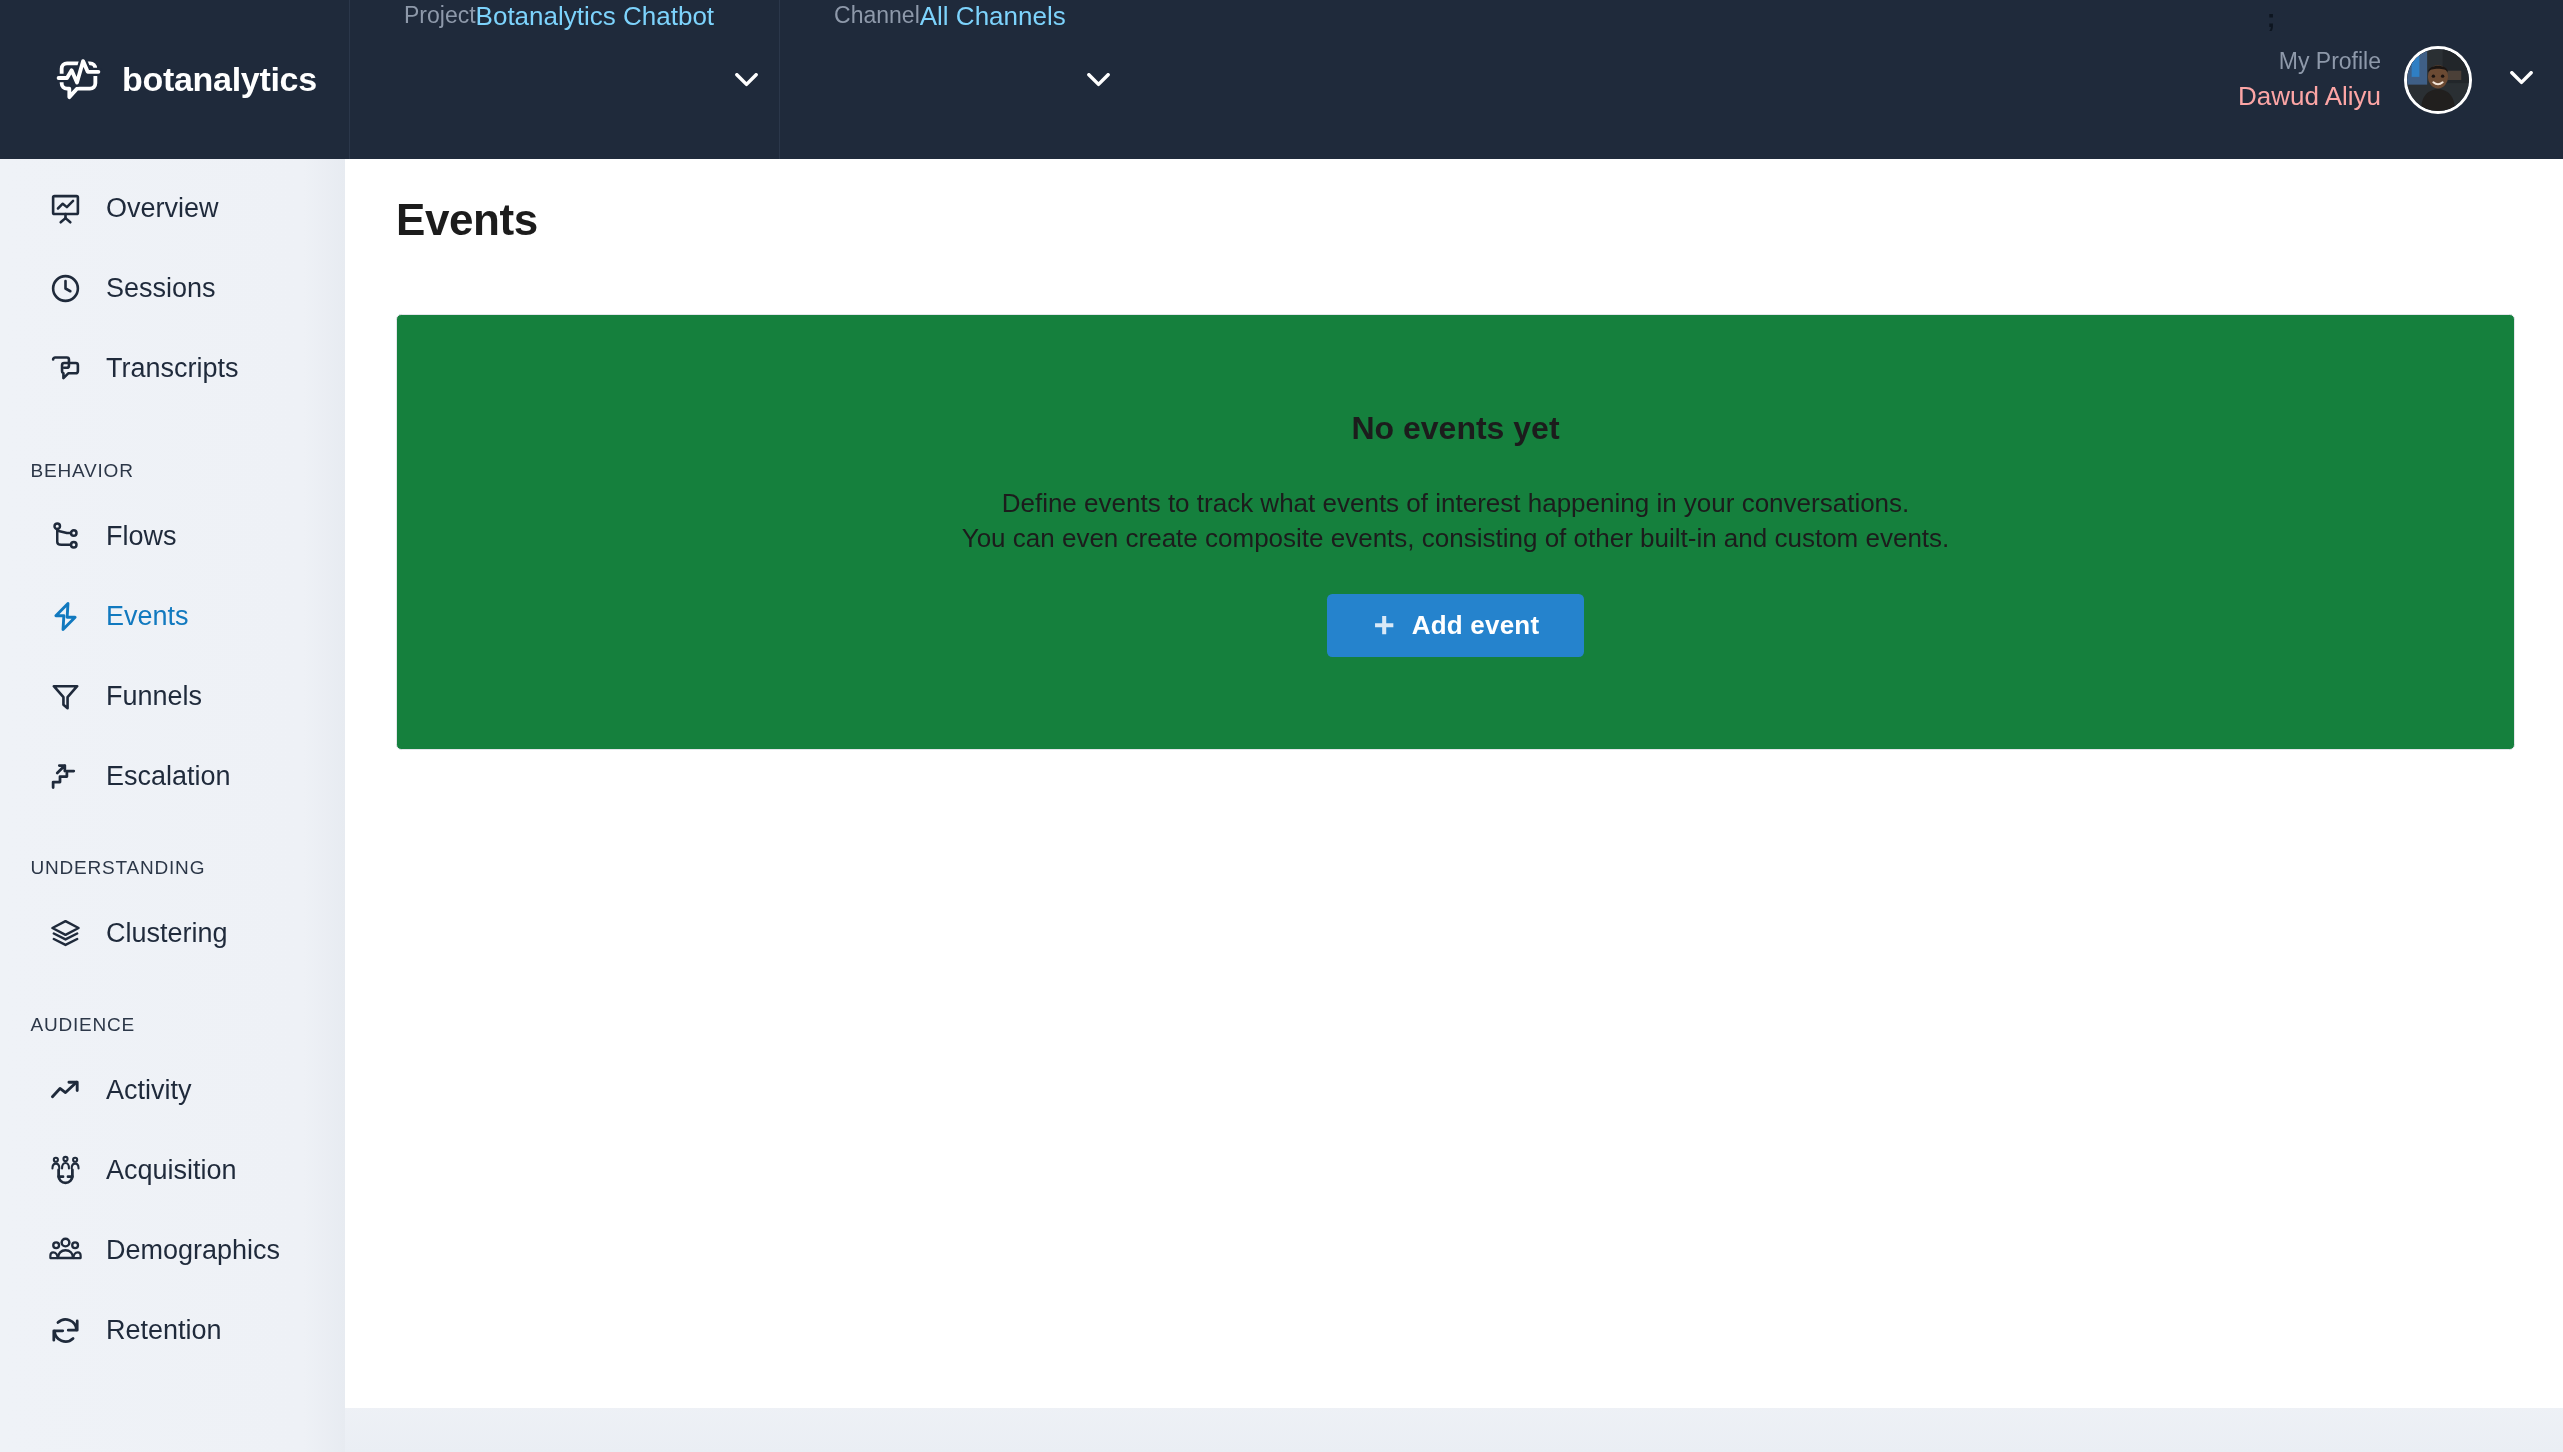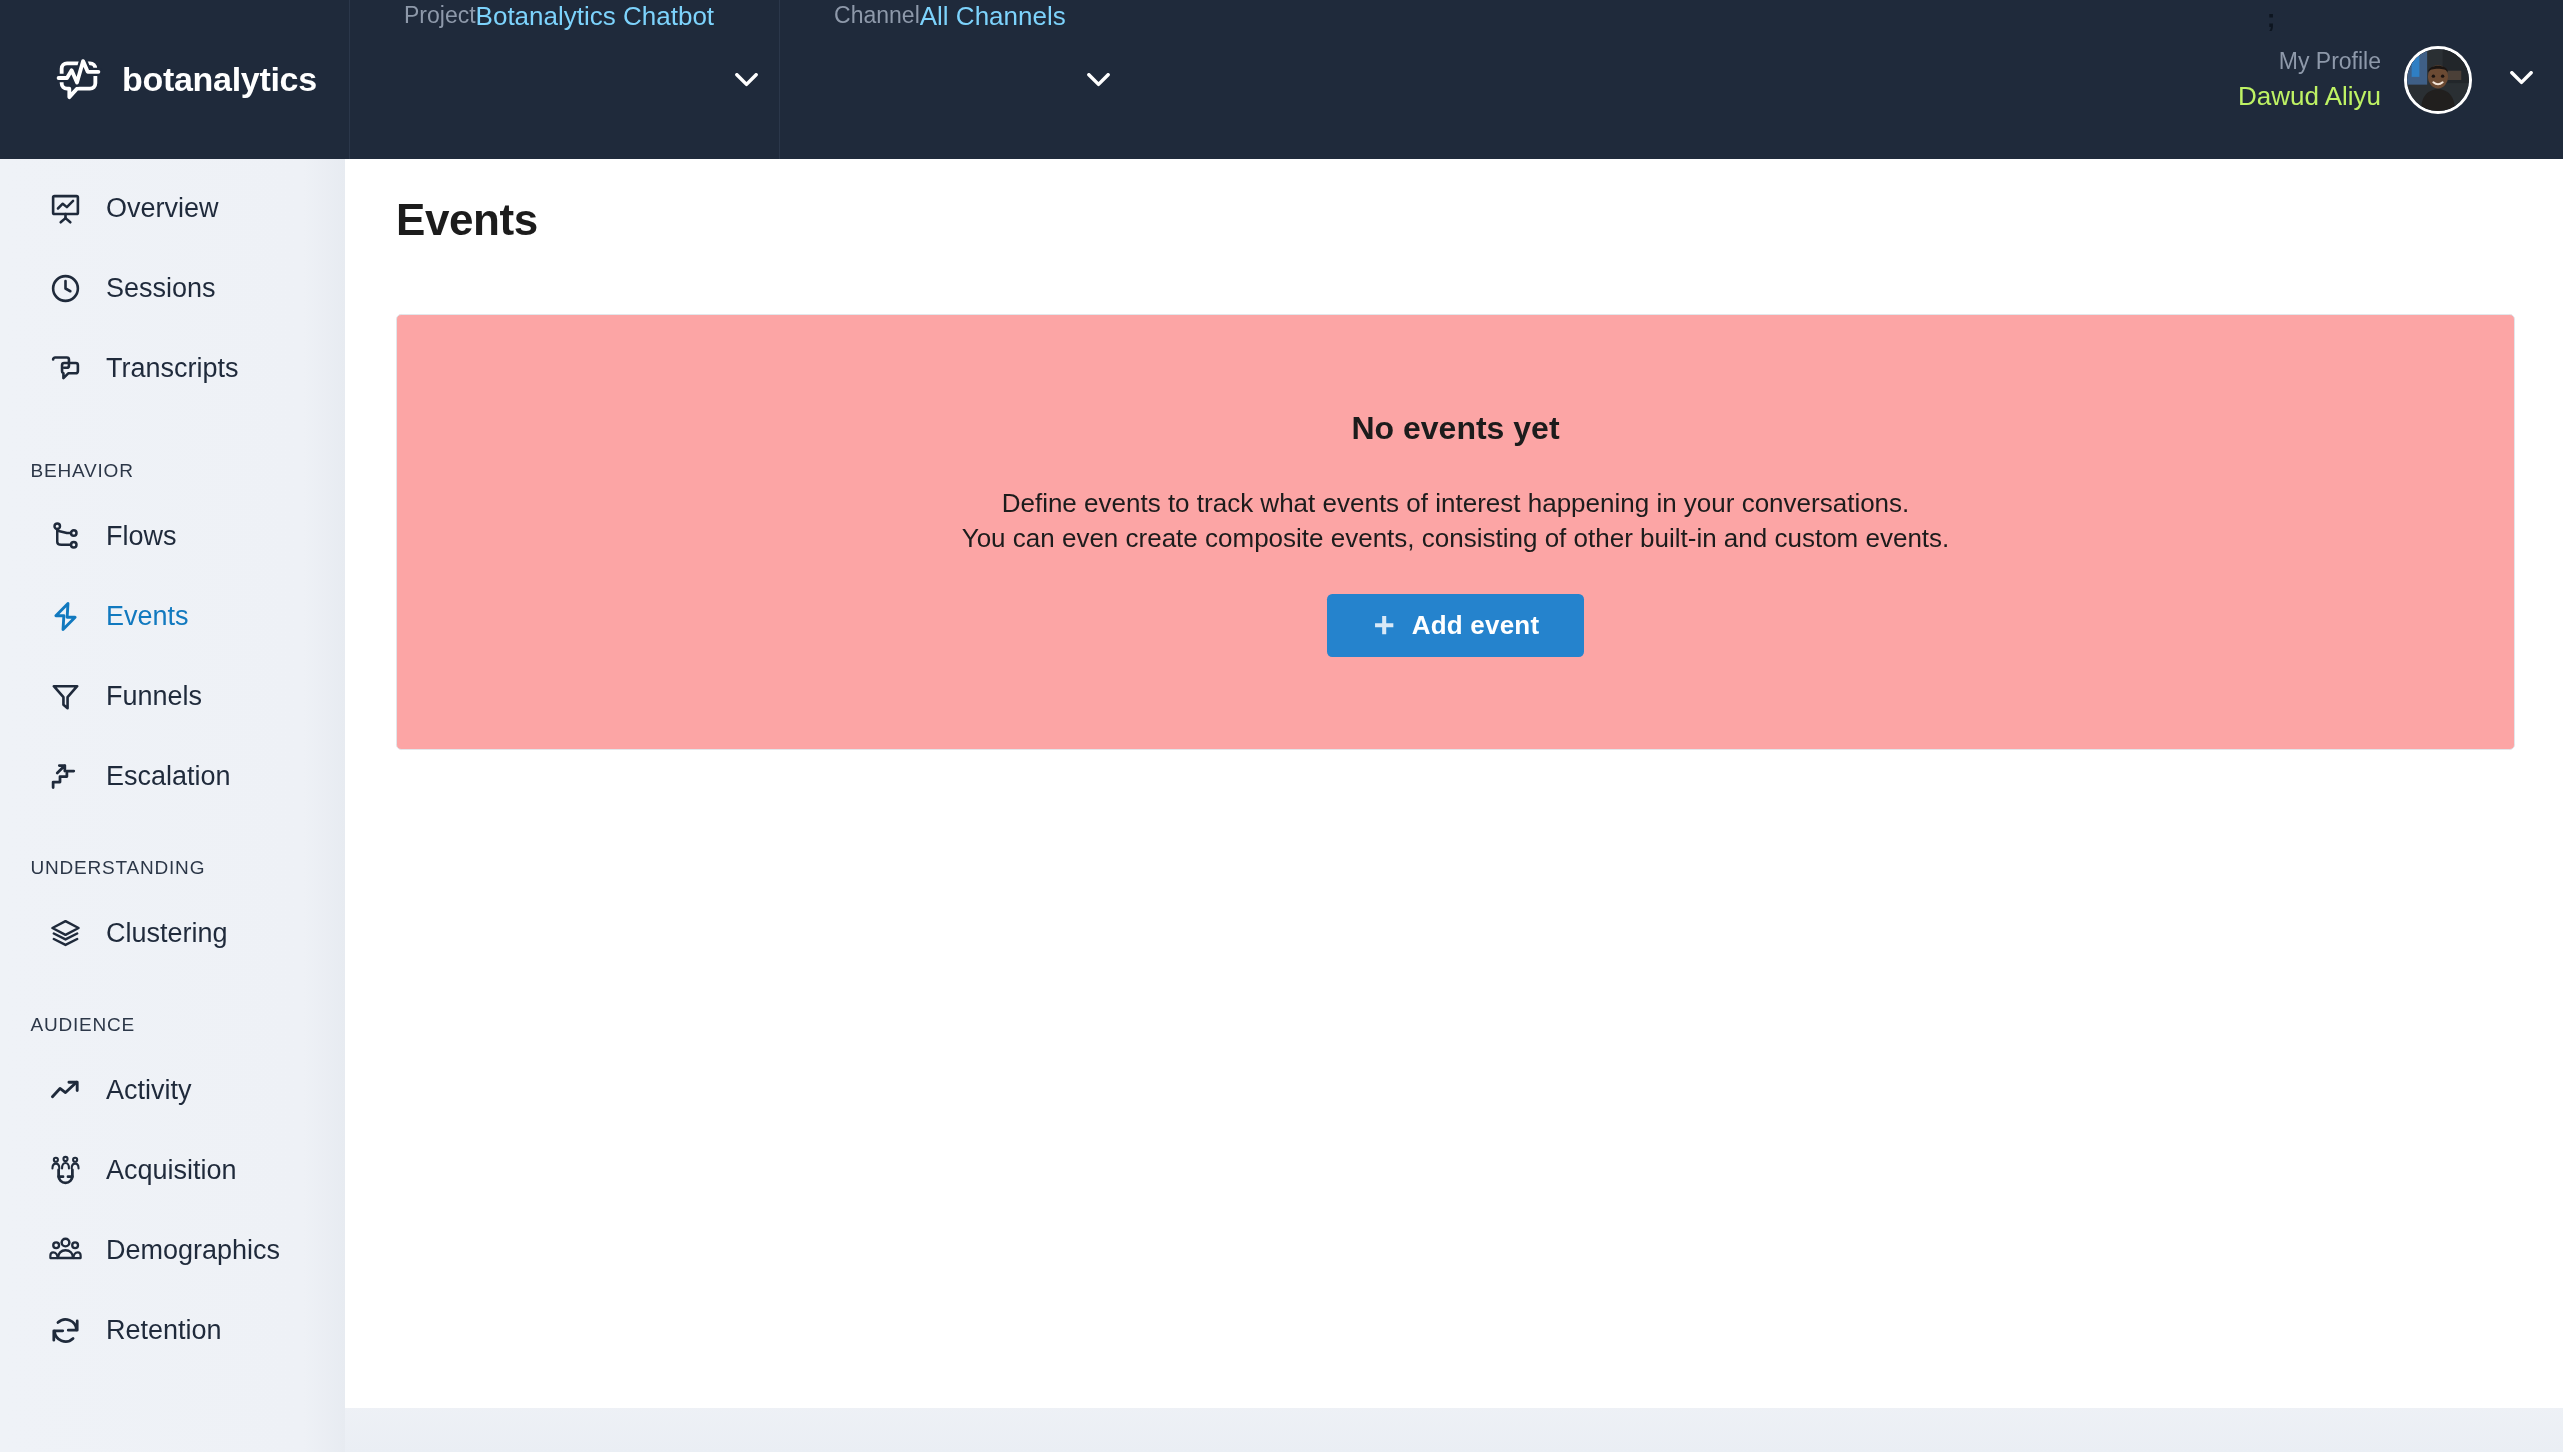--- a/index.html
+++ b/index.html
@@ -112,21 +112,21 @@
     text-align: right;
     margin-right: 23px;
   }
   .profile-label {
     color: #8e99aa;
     font-size: 23px;
     line-height: 30px;
     margin-bottom: 3.5px;
   }
   .profile-name {
-    color: #bef264;
+    color: #fca5a5;
     font-size: 26px;
     line-height: 33px;
     white-space: nowrap;
   }
   .avatar {
     width: 68px; height: 68px;
     border-radius: 50%;
     border: 3.5px solid #ffffff;
     overflow: hidden;
     position: relative;
@@ -207,21 +207,21 @@
     margin: 35px 0 0 51px;
     line-height: 52px;
   }
 
   .empty-card {
     position: absolute;
     left: 51px;
     top: 155px;
     width: 2119px;
     height: 436px;
-    background: #fca5a5;
+    background: #15803d;
     border: 1.7px solid #e3e6ea;
     border-radius: 5.2px;
     display: flex;
     flex-direction: column;
     align-items: center;
     justify-content: center;
   }
 
   .empty-title {
     font-size: 32px;

